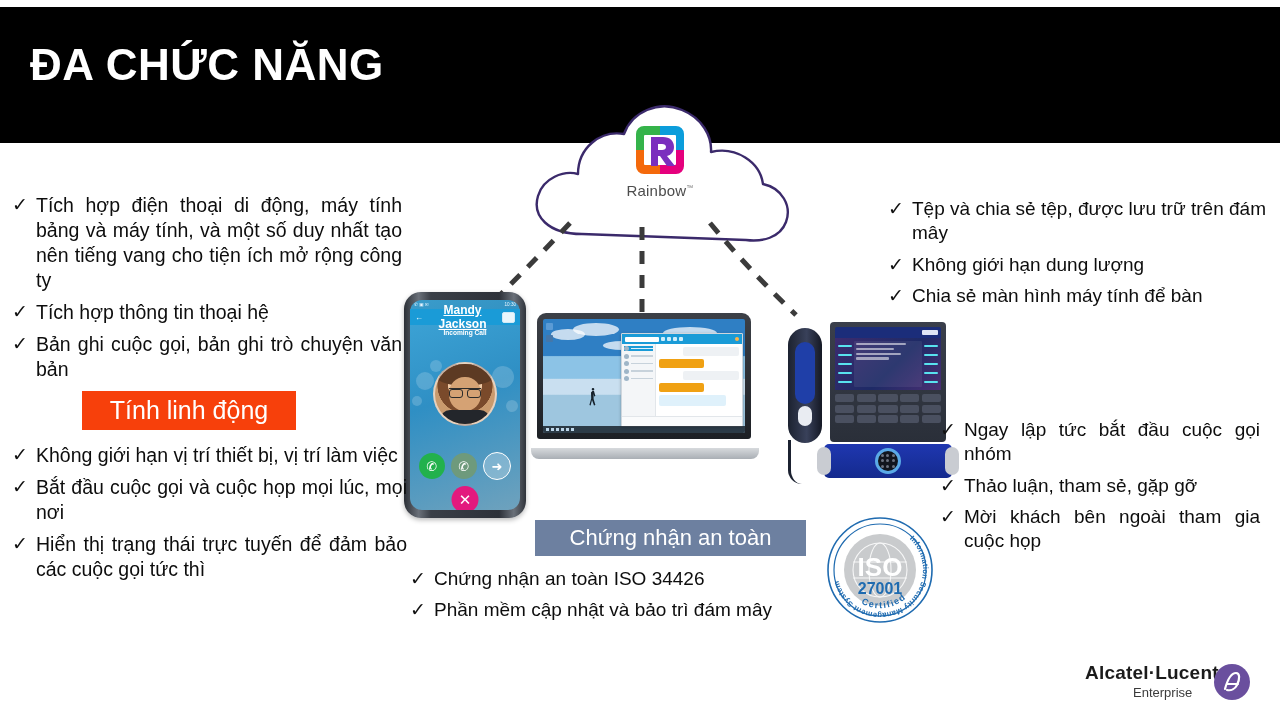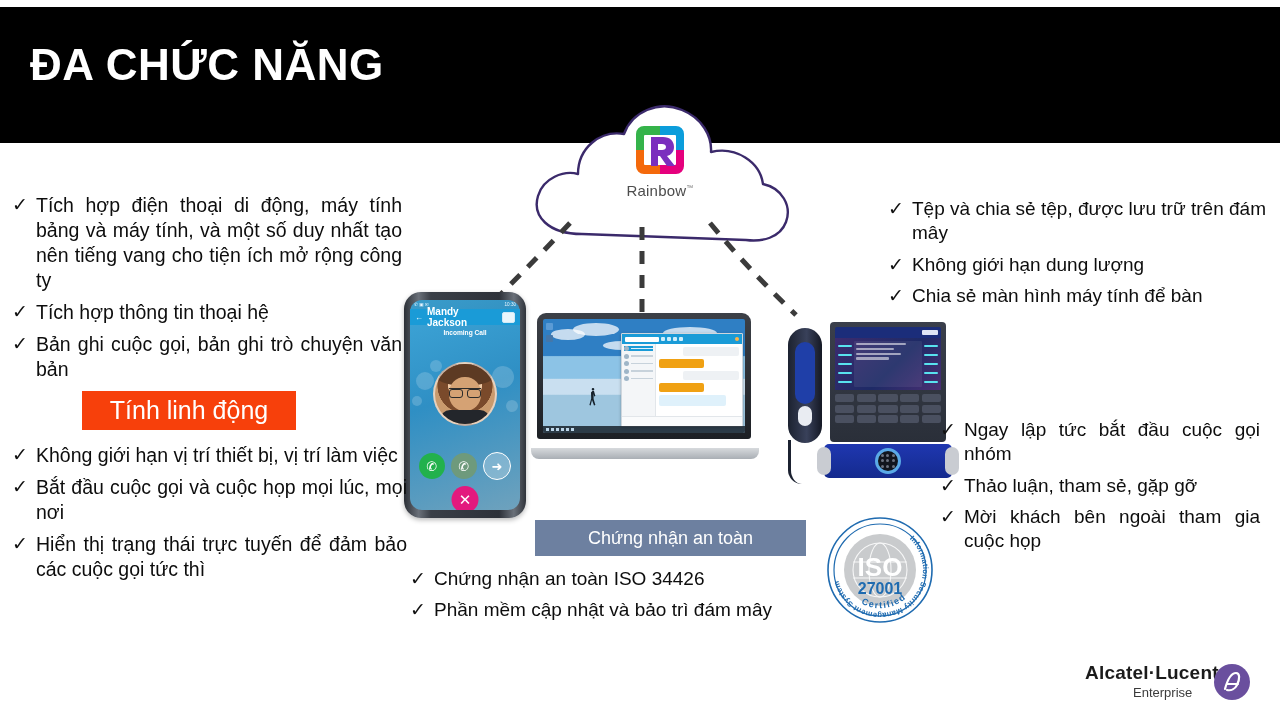--- a/index.html
+++ b/index.html
@@ -24,21 +24,21 @@
 
   
   .chip{
     position:absolute;display:flex;align-items:center;justify-content:center;
     color:#ffffff;font-size:25px;line-height:1;white-space:nowrap;
   }
   .chip.green {left:81px; top:142px; width:217px;height:39px;background:#35a035;}
   .chip.orange{left:82px; top:391px; width:214px;height:39px;background:#f7400b;}
   .chip.cyan  {left:970px;top:141px; width:214px;height:39px;background:#00b8e0;}
   .chip.purple{left:968px;top:366px; width:234px;height:39px;background:#9d1ba0;}
-  .chip.slate {left:535px;top:520px; width:271px;height:36px;background:#6d80a0;font-size:18px;}
+  .chip.slate {left:535px;top:520px; width:271px;height:36px;background:#6d80a0;font-size:22px;}
 
   
   .bullets{position:absolute;color:#0d0d0d;}
   .bullet{display:flex;align-items:flex-start;margin-bottom:7px;}
   .bullet .tick{
     flex:0 0 auto;width:24px;font-size:19px;line-height:1.28;color:#111;
     text-align:left;
   }
   .bullet .txt{
     flex:1 1 auto;font-size:19.5px;line-height:1.28;text-align:justify;
@@ -85,21 +85,21 @@
   .phone-status{
     position:absolute;left:0;top:0;right:0;height:9px;
     display:flex;align-items:center;justify-content:space-between;
     padding:0 4px;font-size:4.6px;color:#eaf6ff;background:rgba(0,0,0,.06);
   }
   .phone-topbar{
     position:absolute;left:0;top:9px;right:0;height:16px;background:#1a9bd7;
     display:flex;align-items:center;gap:4px;padding:0 5px;
   }
   .phone-topbar .back{font-size:8px;color:#fff;}
-  .phone-caller{font-size:10px;color:#fff;font-weight:bold;flex:1;}
+  .phone-caller{font-size:12px;color:#fff;font-weight:bold;flex:1;text-align:center;text-decoration:underline;}
   .phone-chatbtn{
     width:11px;height:9px;border:1px solid #cfeaf7;border-radius:2px;background:#e9f6fc;
   }
   .phone-subtitle{
     position:absolute;left:0;top:29px;right:0;text-align:center;
     font-size:6.6px;color:#ffffff;font-weight:bold;
   }
   .phone-bubbles span{position:absolute;border-radius:50%;background:rgba(255,255,255,.18);}
   .avatar{
     position:absolute;left:50%;top:62px;transform:translateX(-50%);

